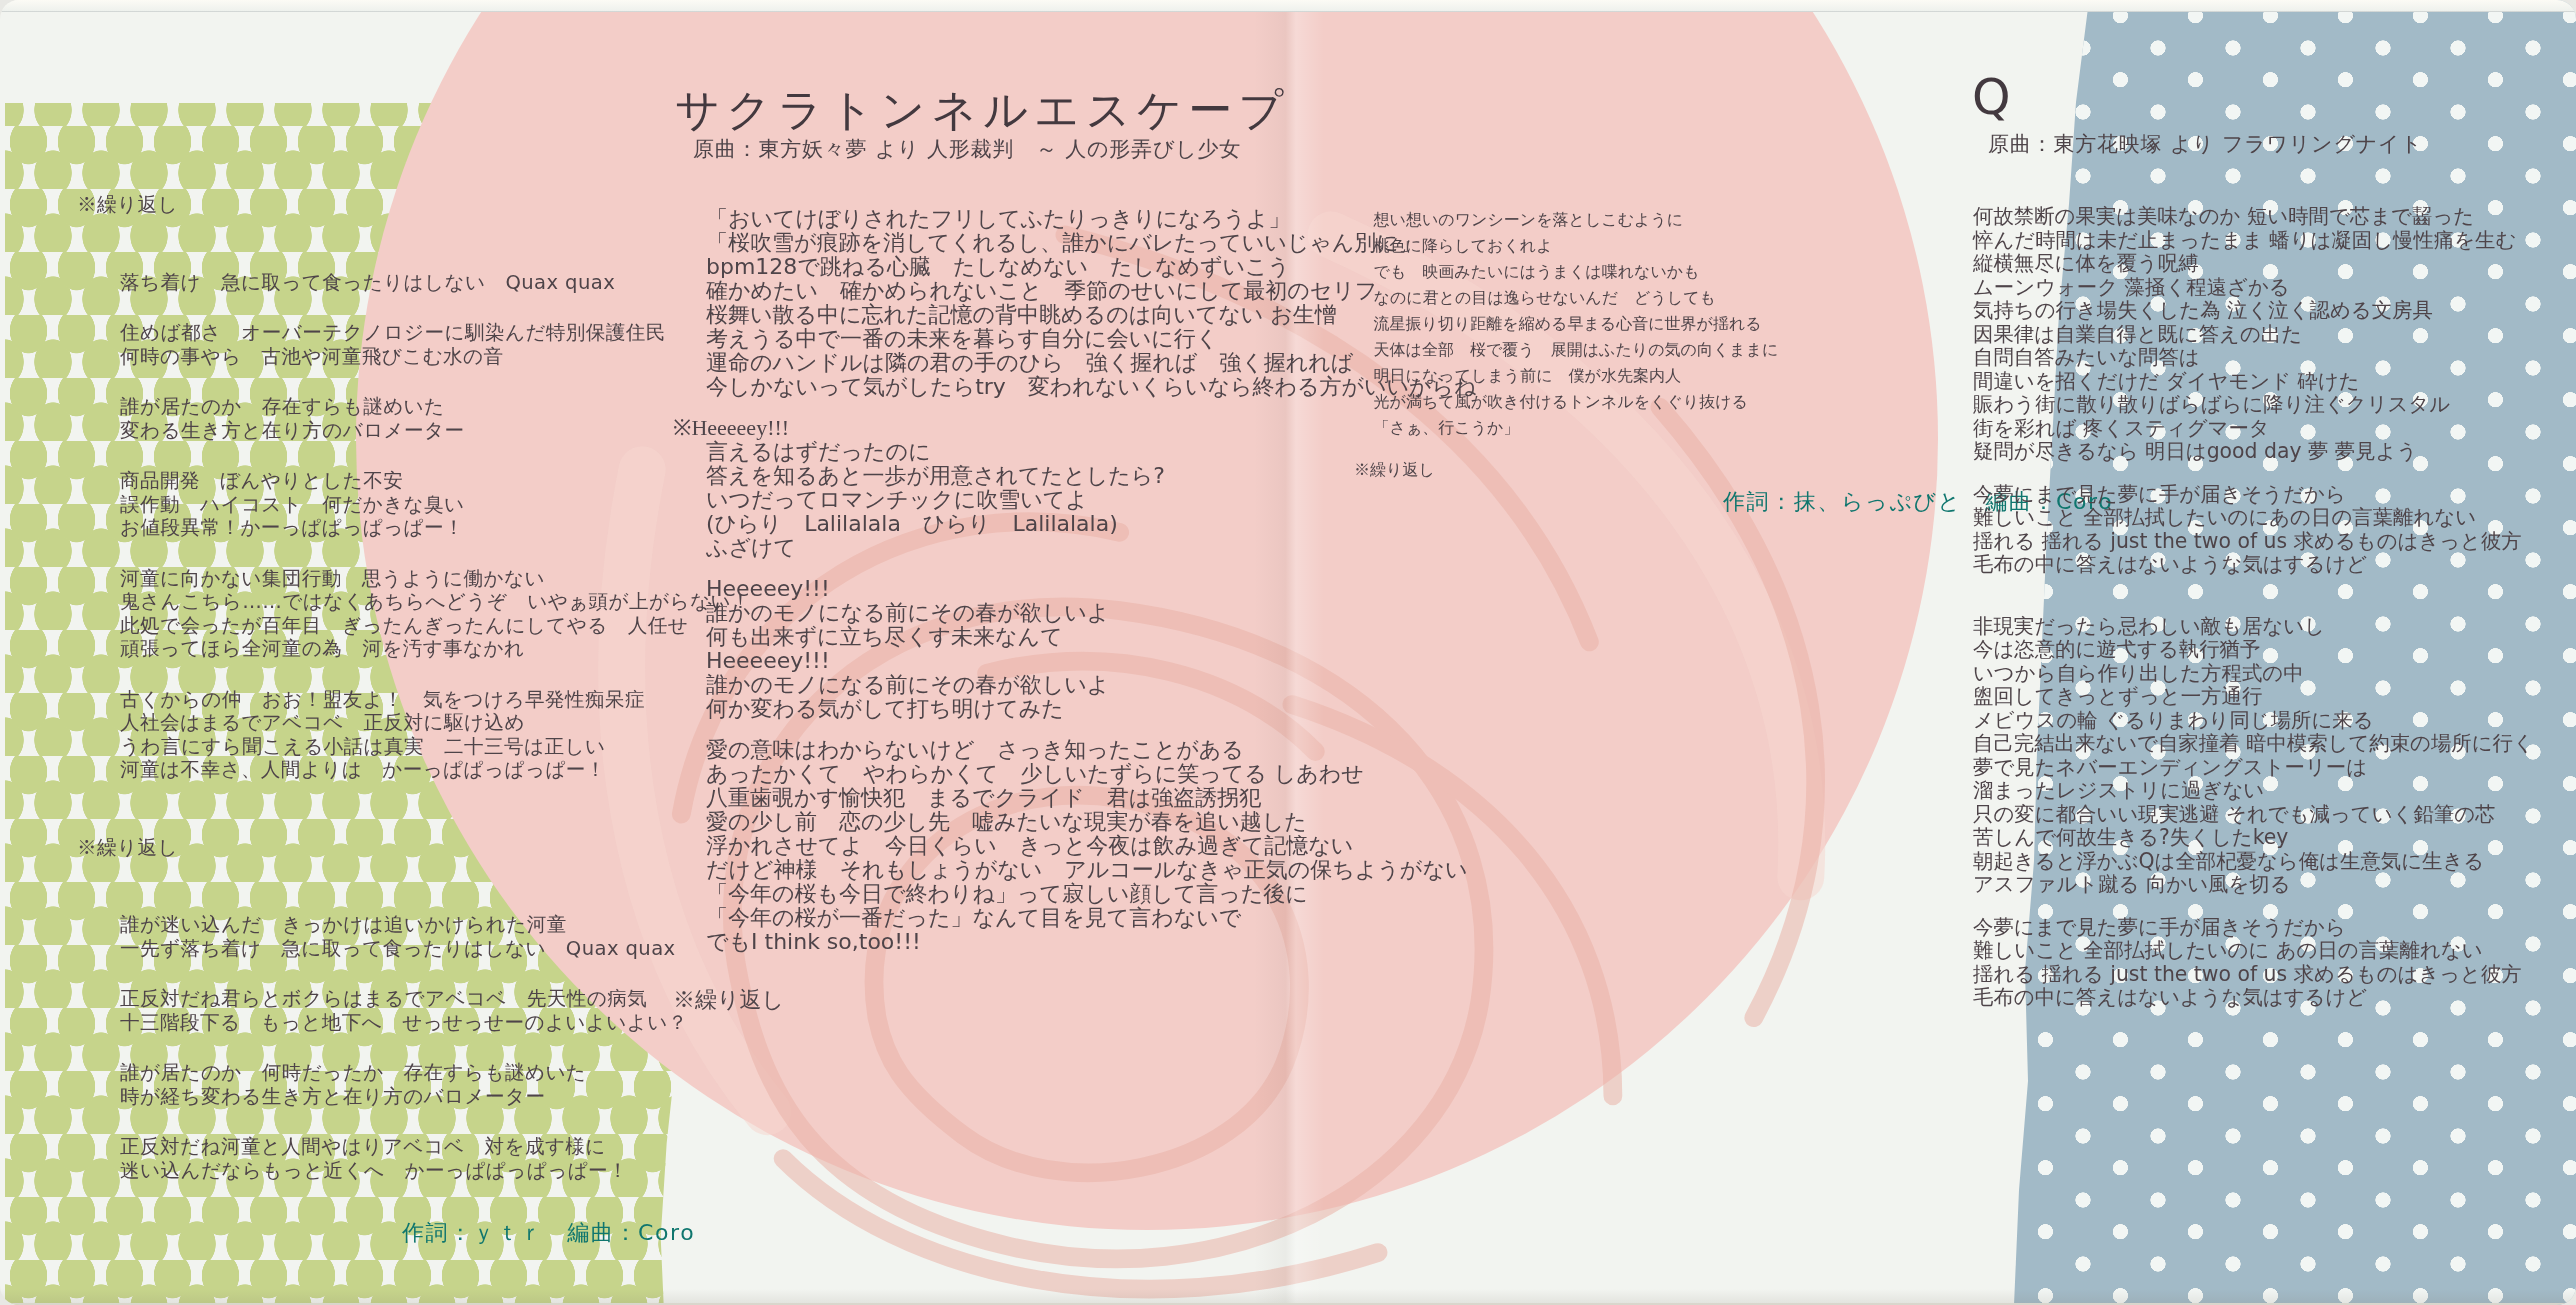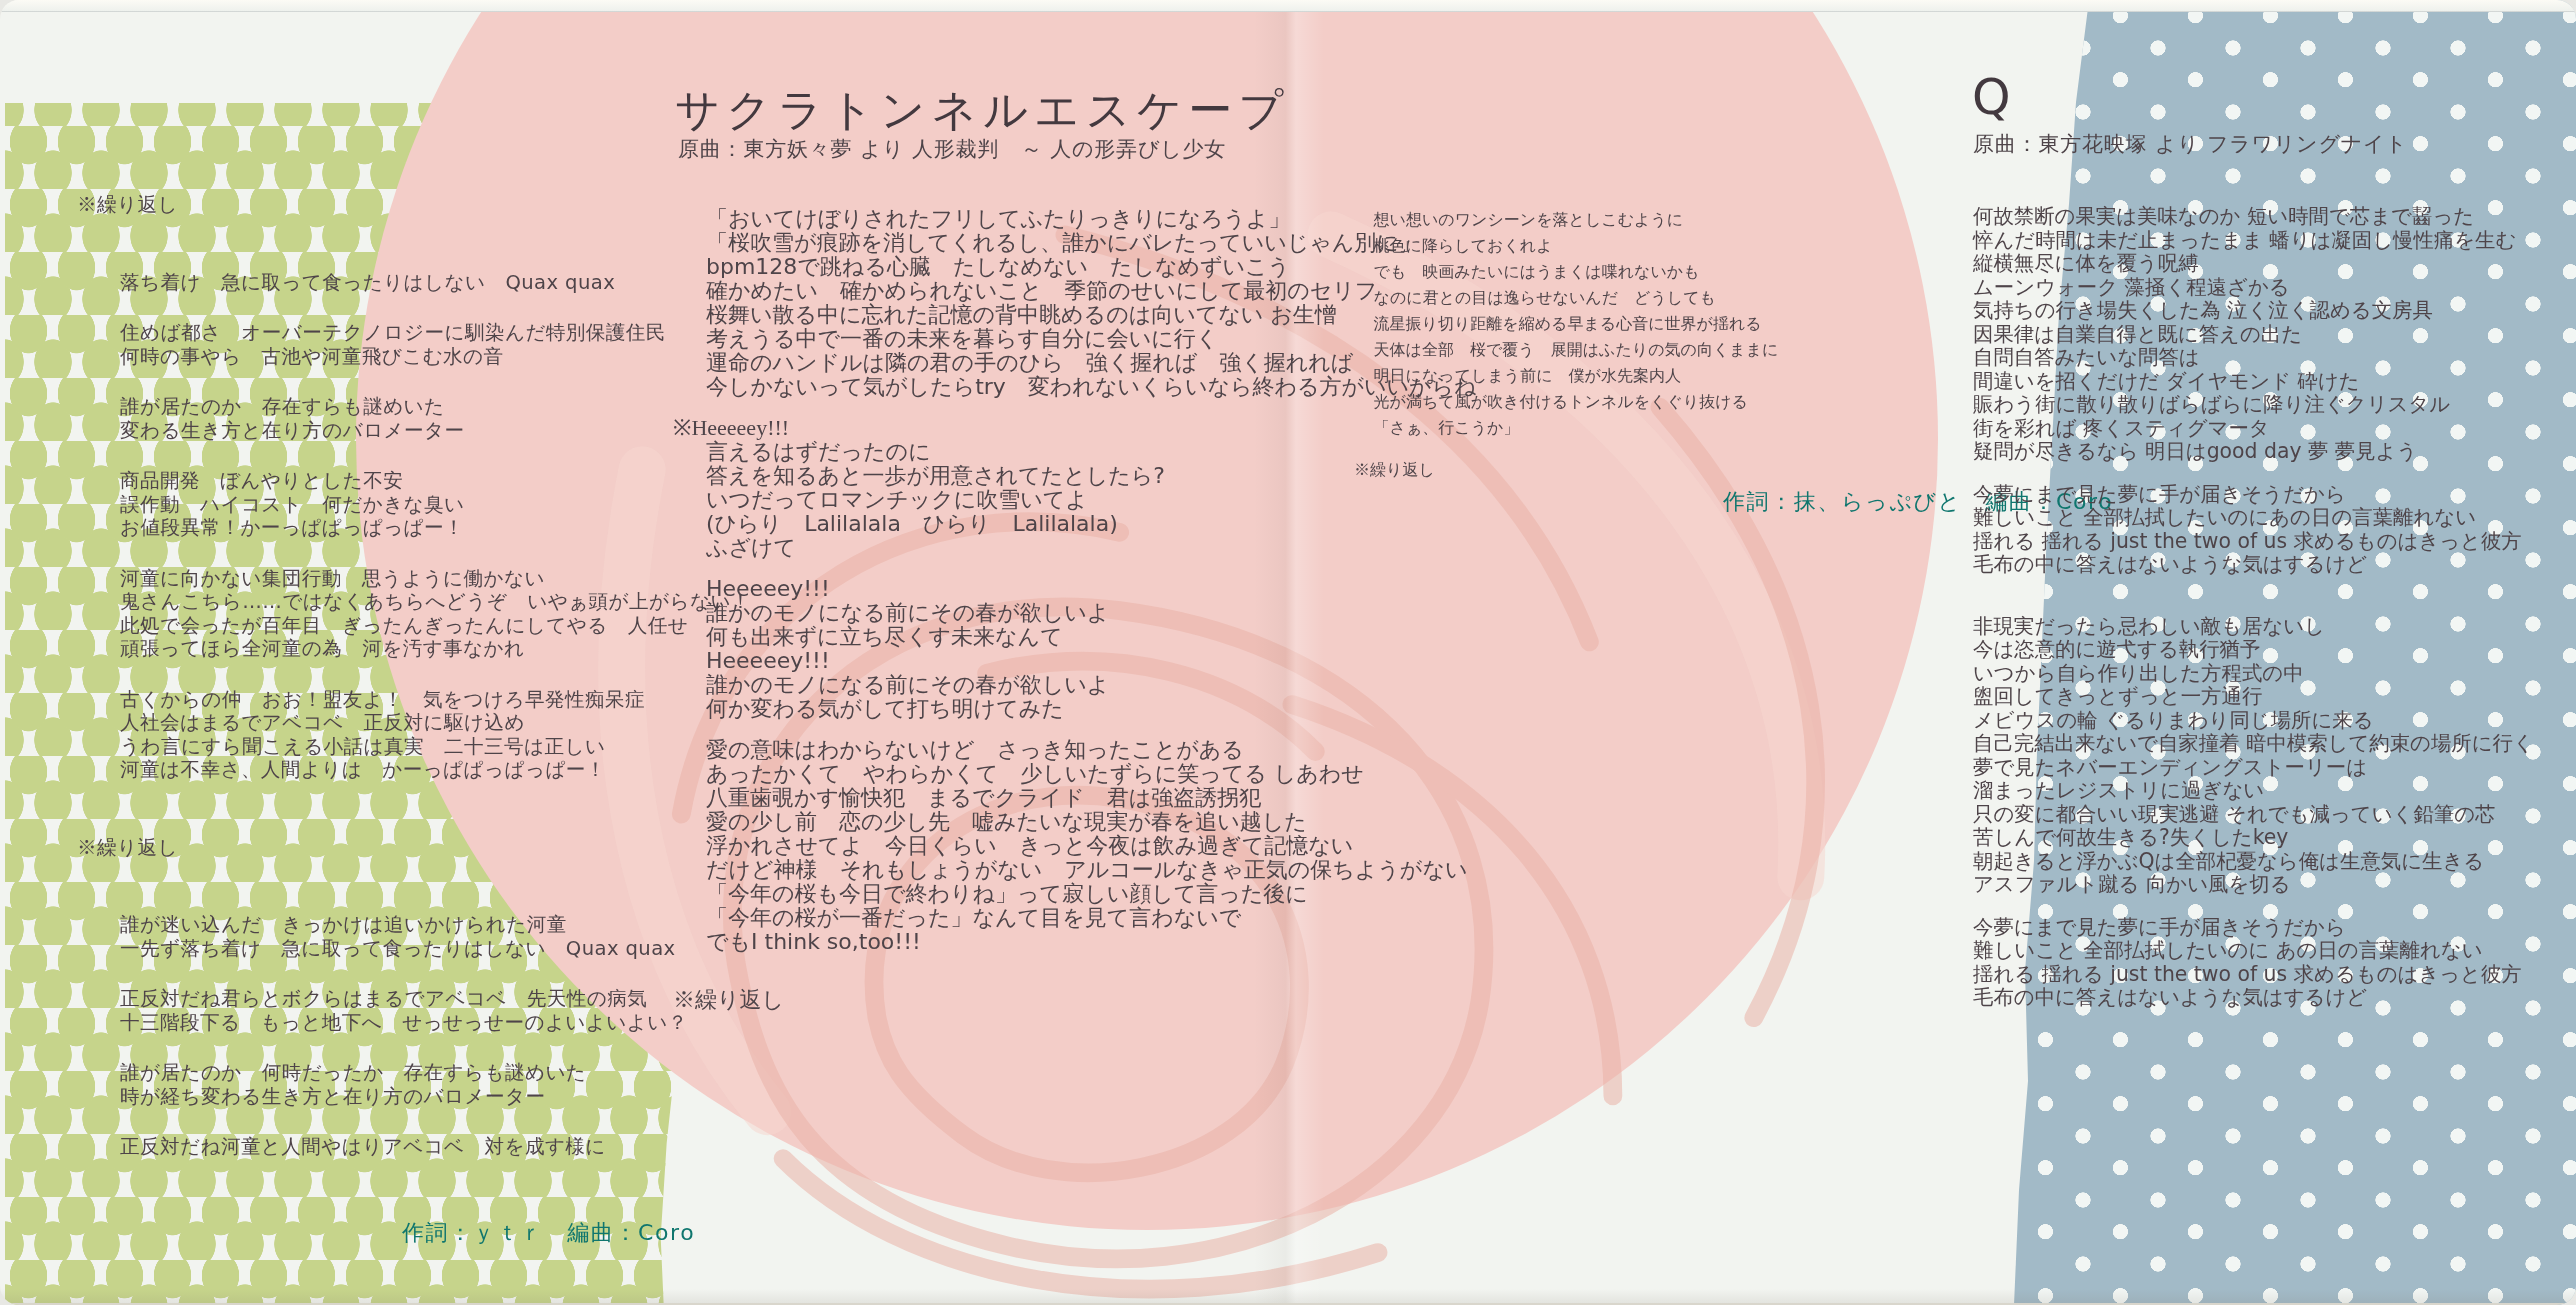--- a/index.html
+++ b/index.html
@@ -72,21 +72,21 @@
   .col-q{left:1973px;top:205px;width:611px;font-size:20.4px;}
   .col-q .line{height:23.5px;line-height:23.5px;padding-left:0;}
   .col-q .gap{height:19px;}
   .line.marker{padding-left:0;font-family:Liberation Serif, serif;}
   .song-title{
     position:absolute;z-index:4;color:#43393f;
     font-size:44px;letter-spacing:6.3px;font-weight:400;
   }
   .song-origin{
     position:absolute;z-index:4;color:#4e4449;
-    font-size:21px;letter-spacing:0.8px;
+    font-size:21px;letter-spacing:0.8px;margin-left:15px;
   }
   .credits{
     position:absolute;z-index:4;color:#0f766e;font-size:22px;letter-spacing:1.6px;
   }
   #title-sakura{left:675px;top:81px;}
   #origin-sakura{left:678px;top:135px;}
   #title-q{left:1972px;top:69px;font-size:49px;}
   #origin-q{left:1973px;top:130px;}
   #credits-kappa{left:402px;top:1218px;}
   #credits-sakura{left:1723px;top:487px;}
@@ -208,20 +208,21 @@
       <div class="line">誰が迷い込んだ　きっかけは追いかけられた河童</div>
       <div class="line">一先ず落ち着け　急に取って食ったりはしない　Quax quax</div>
       <div class="gap"></div>
       <div class="line">正反対だね君らとボクらはまるでアベコベ　先天性の病気</div>
       <div class="line">十三階段下る　もっと地下へ　せっせっせーのよいよいよい？</div>
       <div class="gap"></div>
       <div class="line">誰が居たのか　何時だったか　存在すらも謎めいた</div>
       <div class="line">時が経ち変わる生き方と在り方のバロメーター</div>
       <div class="gap"></div>
       <div class="line">正反対だね河童と人間やはりアベコベ　対を成す様に</div>
+      <div class="line">迷い込んだならもっと近くへ　かーっぱぱっぱっぱー！</div>
     </div>
   <div id="credits-kappa" class="credits">作詞：ｙｔｒ　編曲：Coro</div>
 
   <div id="title-q" class="song-title">Q</div>
   <div id="origin-q" class="song-origin">原曲：東方花映塚 より フラワリングナイト</div>
   <div class="tcol col-q">
       <div class="line">何故禁断の果実は美味なのか 短い時間で芯まで齧った</div>
       <div class="line">悴んだ時間は未だ止まったまま 蟠りは凝固し慢性痛を生む</div>
       <div class="line">縦横無尽に体を覆う呪縛</div>
       <div class="line">ムーンウォーク 藻掻く程遠ざかる</div>

